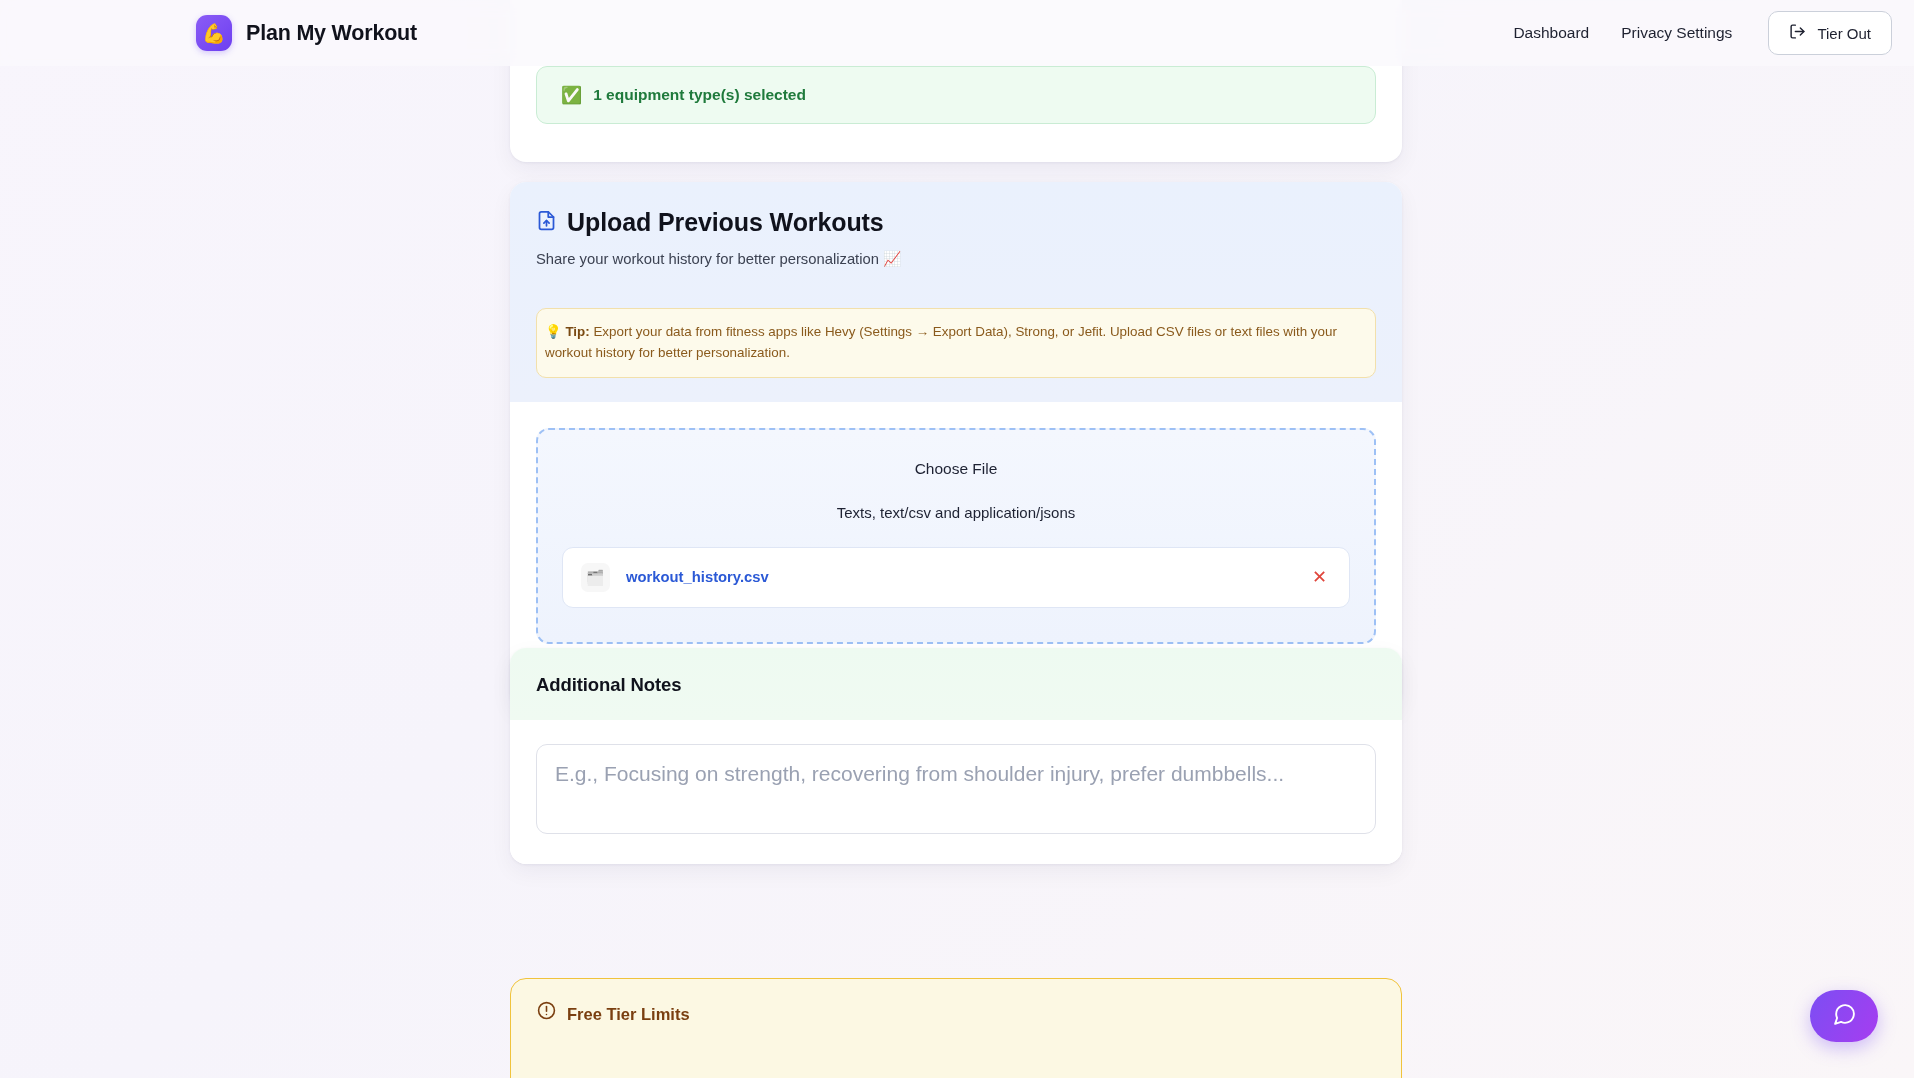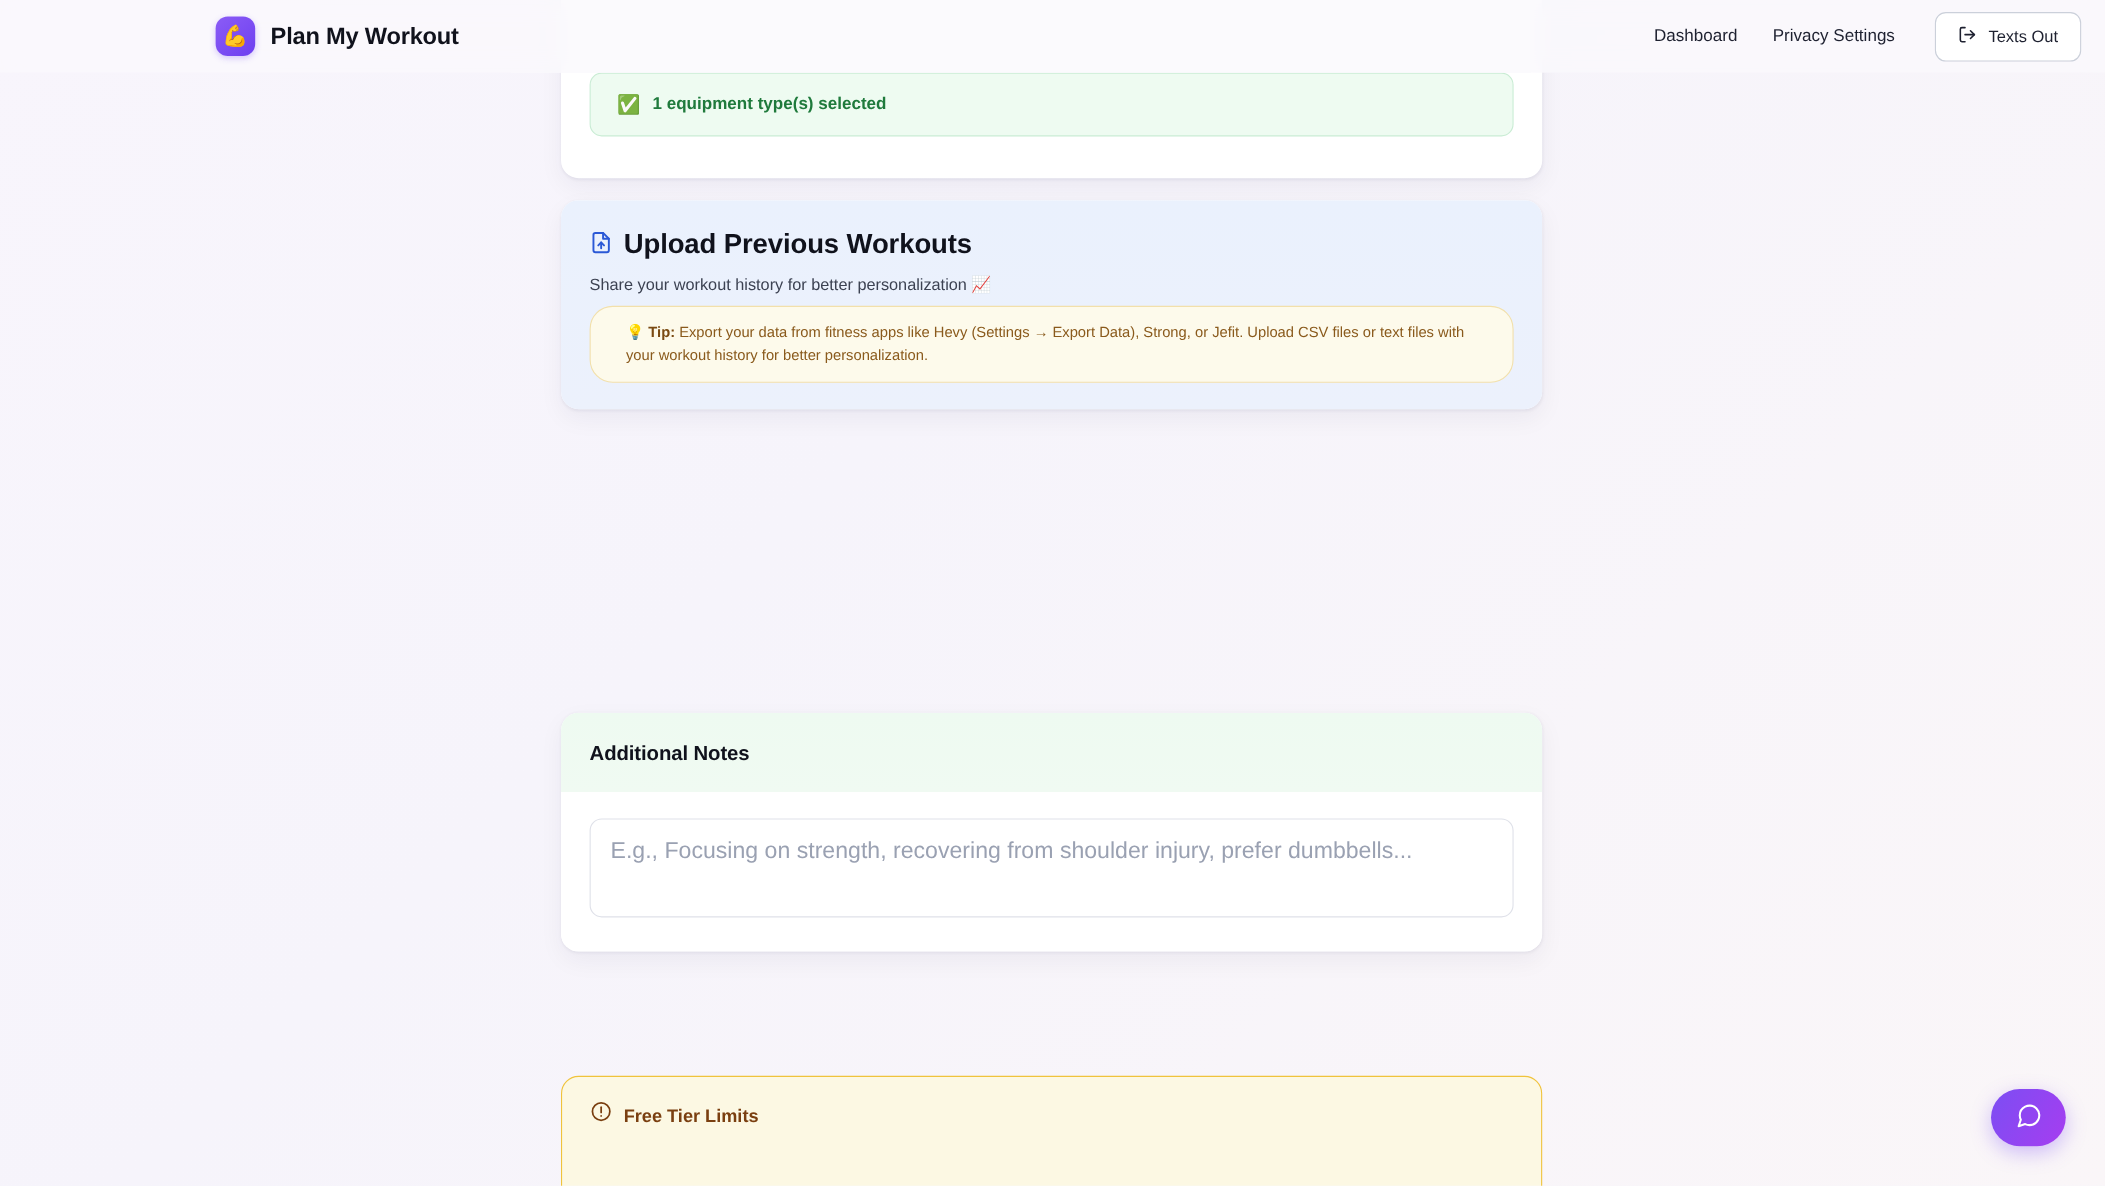--- a/index.html
+++ b/index.html
@@ -129,25 +129,25 @@
     padding: 26px 26px 24px 26px;
   }
   .upload-title-row { display: flex; align-items: center; gap: 10px; }
   .upload-title {
     font-size: 25px; font-weight: bold; color: #10121c; letter-spacing: -.1px;
   }
   .upload-sub {
     font-size: 14.8px; color: #3c4252; margin-top: 13px;
   }
   .tip-box {
-    margin-top: 10px;
+    margin-top: 40px;
     background: #fdfaeb;
     border: 1px solid #f2e0ab;
-    border-radius: 21px;
-    padding: 13px 32px;
+    border-radius: 10px;
+    padding: 13px 8px;
     font-size: 13.4px; line-height: 1.55; color: #8a5a1c;
   }
   .tip-box b { color: #7a4a12; }
 
   .upload-body { padding: 26px 26px 24px 26px; background: #fff; }
   .dropzone {
     border: 2px dashed #9dc0f5;
     border-radius: 13px;
     background: linear-gradient(180deg, #f4f7fe 0%, #eef3fd 100%);
     padding: 30px 24px 34px 24px;
@@ -271,20 +271,32 @@
           </span>
           <span class="upload-title">Upload Previous Workouts</span>
         </div>
         <div class="upload-sub">Share your workout history for better personalization 📈</div>
         <div class="tip-box">
           <span>💡</span>
           <b>Tip:</b><span> Export your data from fitness apps like Hevy (Settings → Export Data), Strong, or Jefit. Upload CSV files or text files with your workout history for better personalization.</span>
         </div>
       </div>
 
+      <div class="upload-body">
+        <div class="dropzone">
+          <div class="dz-choose">Choose File</div>
+          <div class="dz-accept">Texts, text/csv and application/jsons</div>
+          <div class="file-chip">
+            <span class="file-icon-box">🗂️</span>
+            <span class="file-name">workout_history.csv</span>
+            <button class="file-remove">✕</button>
+          </div>
+        </div>
+        <div class="upload-note">CSV or text files only • Max 4MB • 1 file maximum</div>
+      </div>
     </div>
 
     <div class="card card-notes">
       <div class="notes-head">
         <div class="notes-title">Additional Notes</div>
       </div>
       <div class="notes-body">
         <textarea class="notes-textarea" placeholder="E.g., Focusing on strength, recovering from shoulder injury, prefer dumbbells..." style=""></textarea>
       </div>
     </div>
@@ -316,21 +328,21 @@
     <a class="nav-link" href="#">Dashboard</a>
     <a class="nav-link" href="#">Privacy Settings</a>
     <button class="signout-btn">
       <span>
         <svg width="17" height="17" viewBox="0 0 24 24" fill="none" stroke="#1e2130" stroke-width="2" stroke-linecap="round" stroke-linejoin="round">
           <path d="M9 21H5a2 2 0 0 1-2-2V5a2 2 0 0 1 2-2h4"></path>
           <polyline points="16 17 21 12 16 7"></polyline>
           <line x1="21" y1="12" x2="9" y2="12"></line>
         </svg>
       </span>
-      <span>Texts Out</span>
+      <span>Tier Out</span>
     </button>
   </div>
 </div>
 
 <button class="chat-fab">
   <span>
     <svg width="25" height="25" viewBox="0 0 24 24" fill="none" stroke="#ffffff" stroke-width="1.8" stroke-linecap="round" stroke-linejoin="round">
       <path d="M21 11.5a8.38 8.38 0 0 1-.9 3.8 8.5 8.5 0 0 1-7.6 4.7 8.38 8.38 0 0 1-3.8-.9L3 21l1.9-5.7a8.38 8.38 0 0 1-.9-3.8 8.5 8.5 0 0 1 4.7-7.6 8.38 8.38 0 0 1 3.8-.9h.5a8.48 8.48 0 0 1 8 8v.5z"></path>
     </svg>
   </span>

